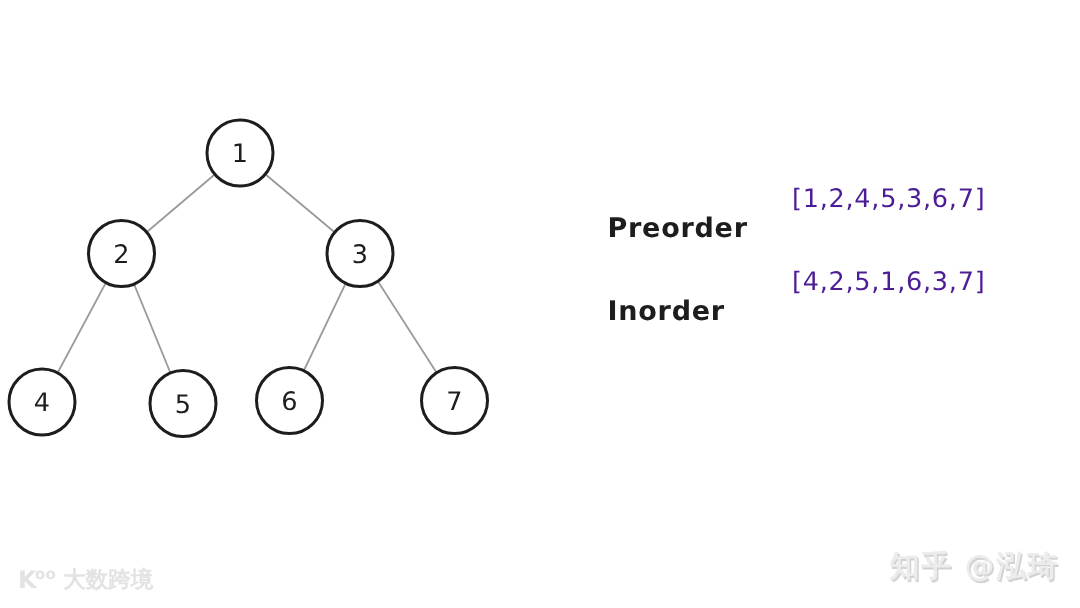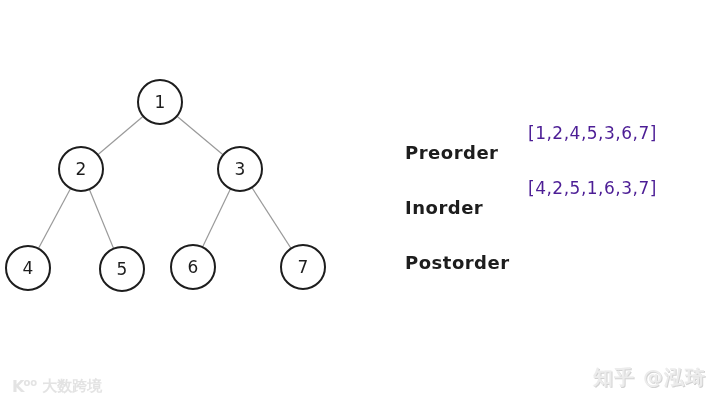--- a/index.html
+++ b/index.html
@@ -114,21 +114,20 @@
   <div class="traversals">
     <div class="t-row">
       <span class="t-label">Preorder</span>
       <span class="t-value">[1,2,4,5,3,6,7]</span>
     </div>
     <div class="t-row">
       <span class="t-label">Inorder</span>
       <span class="t-value">[4,2,5,1,6,3,7]</span>
     </div>
     <div class="t-row">
-      <span class="t-label">Postorder</span>
     </div>
   </div>
 
   <div class="wm-left">
     <span class="logo"><span>K</span><sup>oo</sup></span>
     <span>大数跨境</span>
   </div>
 
   <div class="wm-right">知乎 @泓琦</div>
 

